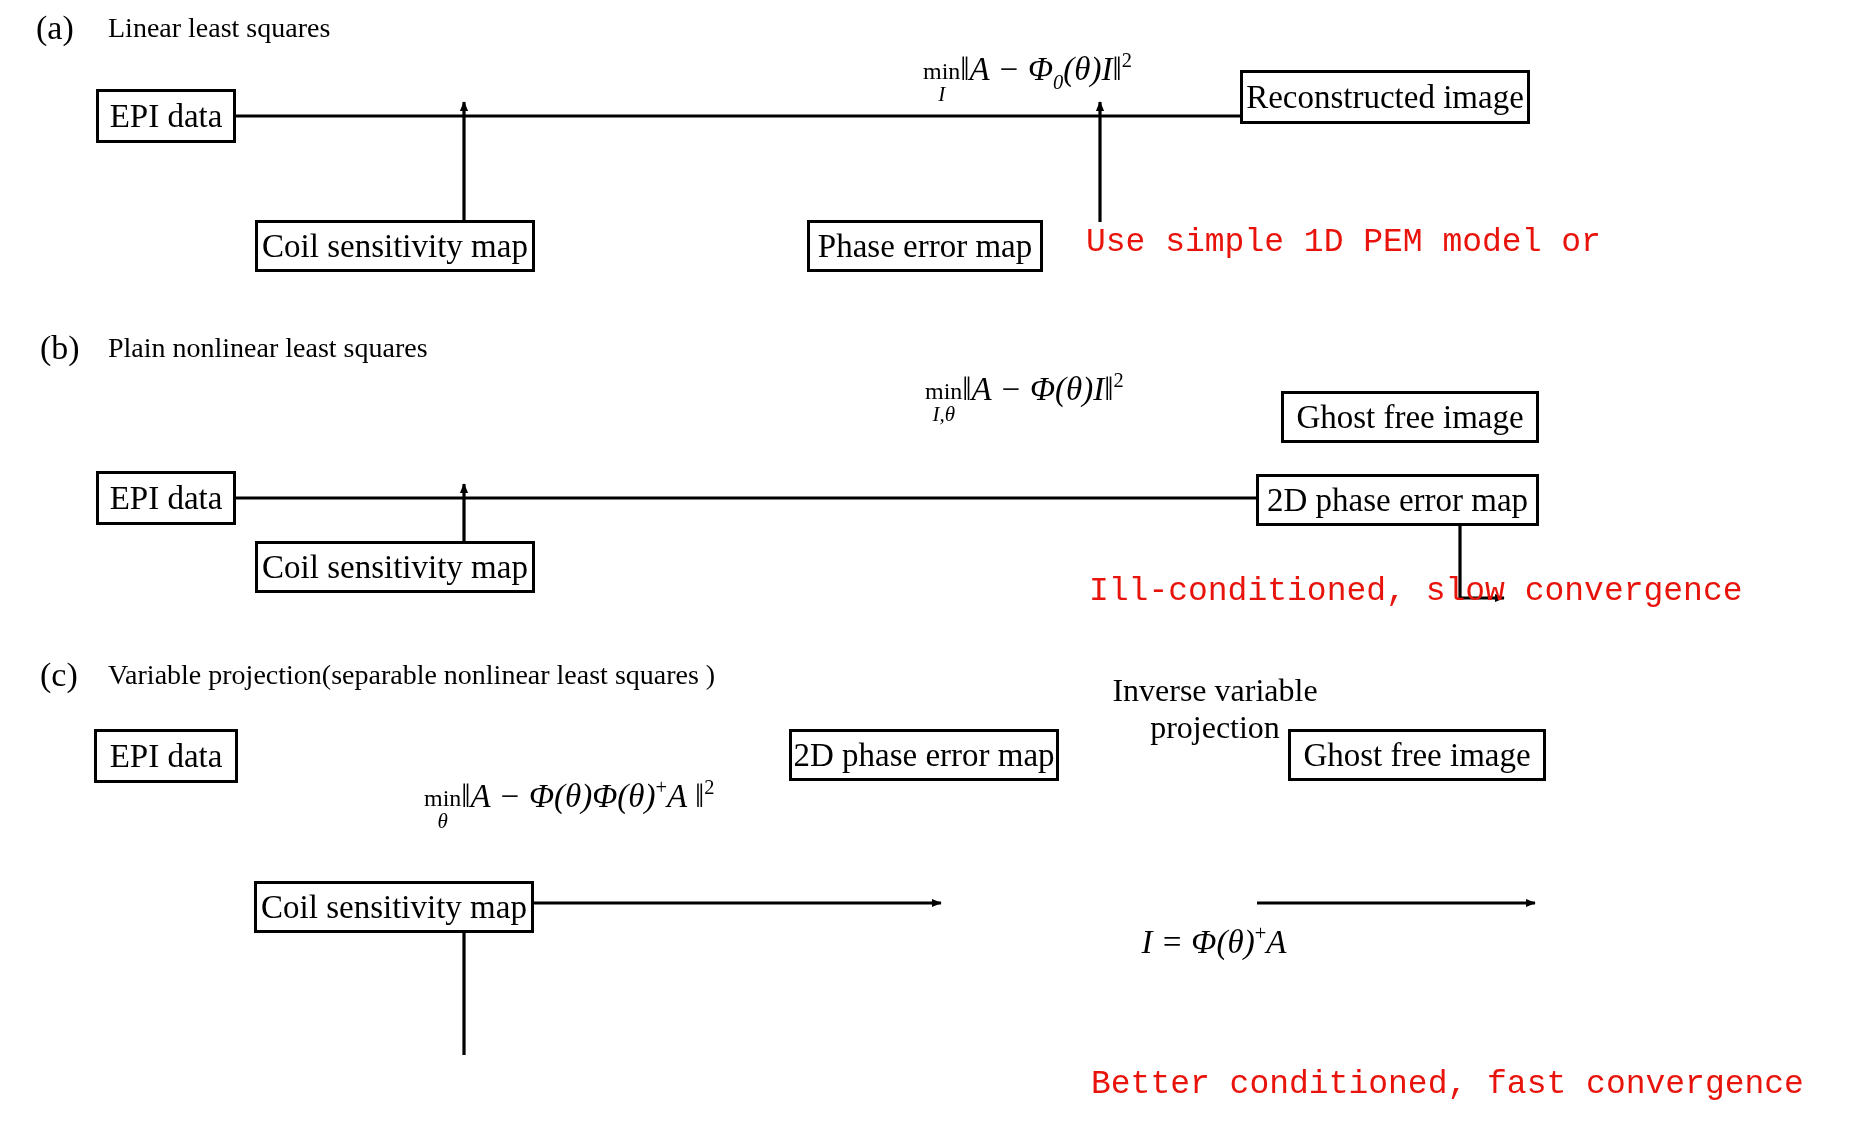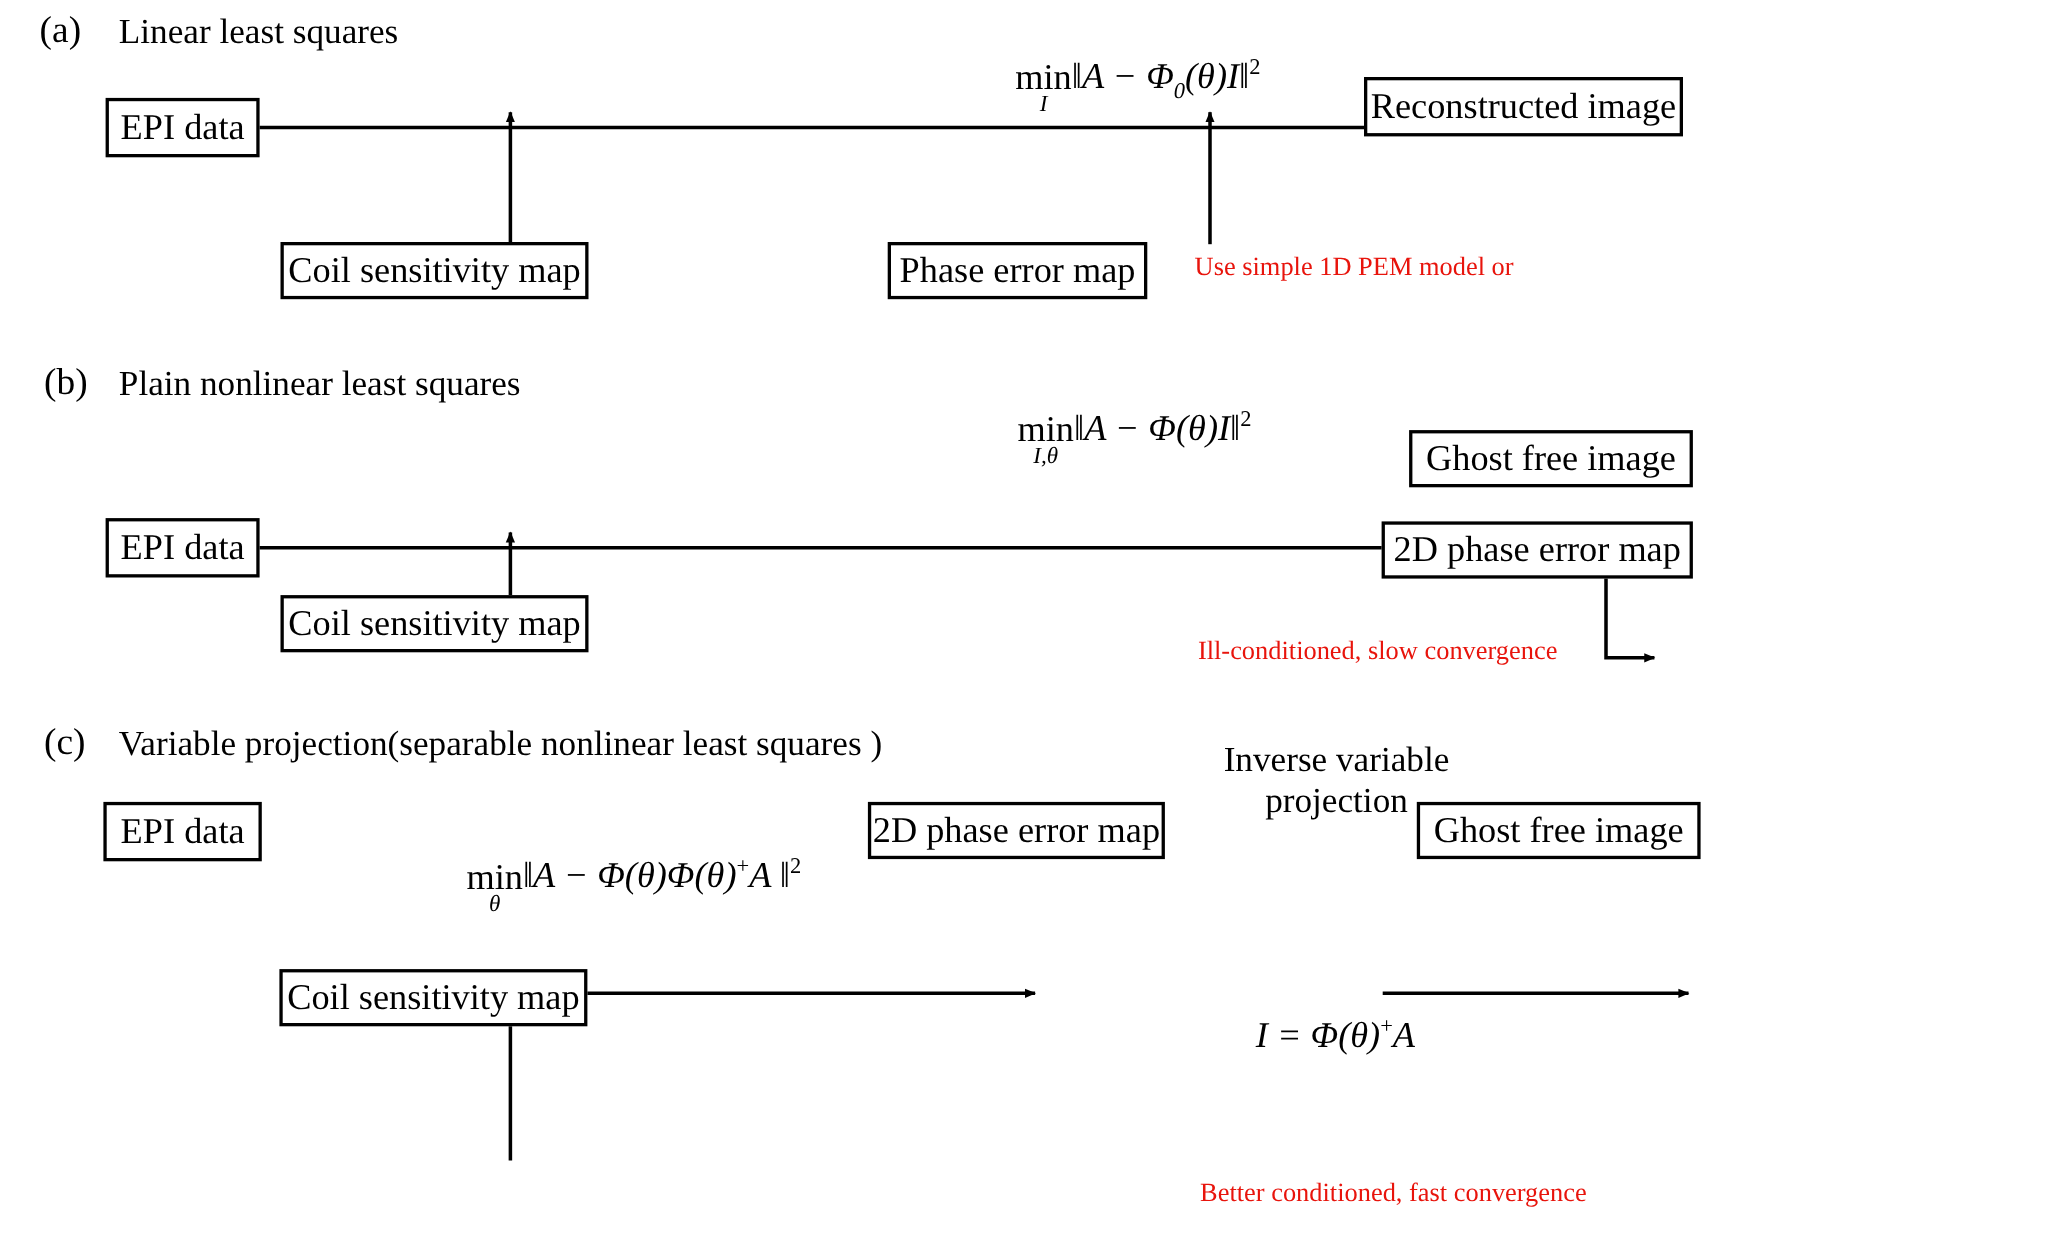--- a/index.html
+++ b/index.html
@@ -21,21 +21,21 @@
   }
   .abs { position: absolute; }
 
   
   .panel-tag {
     font-size: 34px;
     line-height: 40px;
     white-space: nowrap;
   }
   .panel-title {
-    font-size: 32px;
+    font-size: 28px;
     line-height: 40px;
     white-space: nowrap;
   }
 
   
   .node {
     box-sizing: border-box;
     border: 3px solid #000000;
     background: #ffffff;
     display: flex;
@@ -70,42 +70,43 @@
   .minblock {
     display: inline-block;
     text-align: center;
     vertical-align: middle;
     position: relative;
     top: -0.12em;
   }
   .minblock .mtop {
     display: block;
     font-style: normal;
-    font-size: 33px;
+    font-size: 24px;
     line-height: 30px;
     margin-top: 24px;
   }
   .minblock .mbot {
     display: block;
     font-style: italic;
     font-size: 21px;
     line-height: 20px;
     margin-top: -2px;
   }
   .edge-label {
     font-size: 32px;
     line-height: 37px;
     white-space: nowrap;
     text-align: center;
   }
   .note-red {
     color: #e8140c;
-    font-size: 24px;
+    font-size: 33px;
     line-height: 42px;
     white-space: nowrap;
+    font-family: Liberation Mono, monospace;
   }
   svg.wires {
     position: absolute;
     left: 0;
     top: 0;
     width: 1865px;
     height: 1128px;
     pointer-events: none;
   }
 </style>

